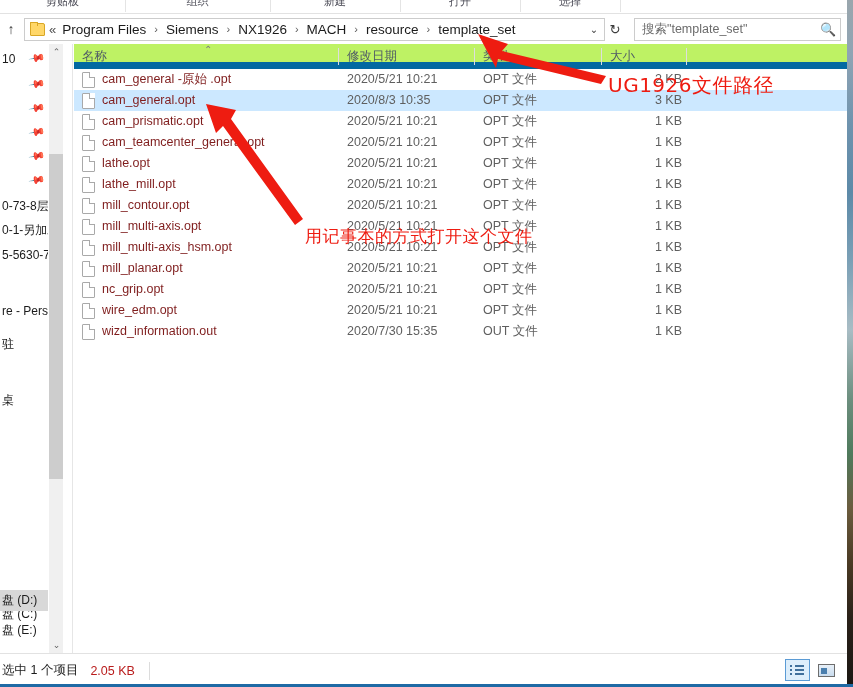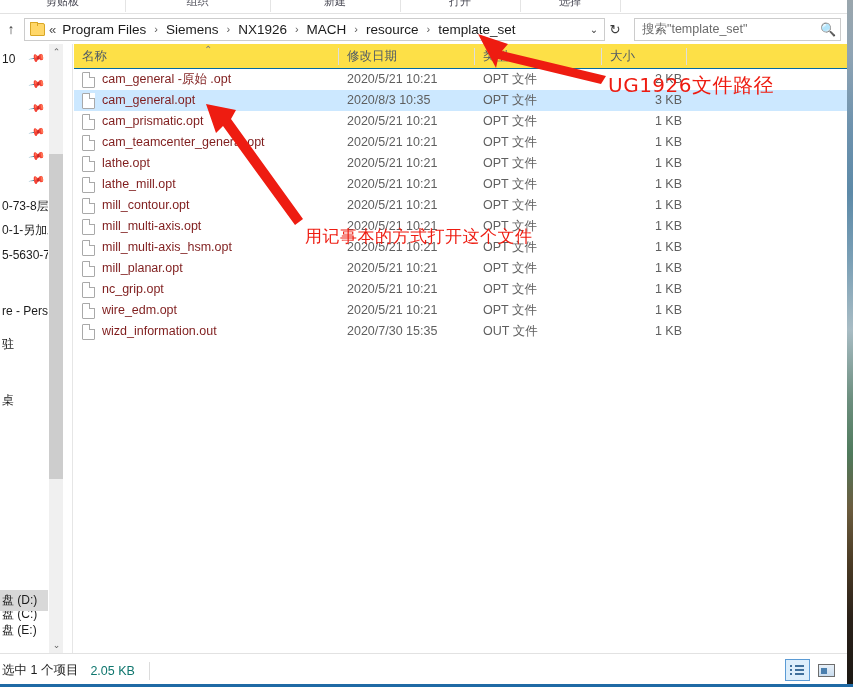--- a/index.html
+++ b/index.html
@@ -202,22 +202,22 @@
   .filepane {
     position: absolute;
     top: 44px; left: 74px;
     width: 773px; height: 609px;
     background: #ffffff;
     overflow: hidden;
   }
   .col-head {
     position: relative;
     height: 25px;
-    border-bottom: 1px solid #0369a1;
-    background: #fde047;
+    border-bottom: 7px solid #0369a1;
+    background: #bef264;
   }
   .col-h {
     position: absolute; top: 0;
     height: 24px;
     display: flex; align-items: center;
     font-size: 12.5px; color: #4f5a66;
     padding-left: 8px;
     white-space: nowrap;
   }
   .col-div {
@@ -281,21 +281,21 @@
     background: #ffffff;
     border-top: 1px solid #e2e2e2;
     display: flex; align-items: center;
   }
   .status-text {
     font-size: 12.5px; color: #1b1b1b;
     padding-left: 2px;
     white-space: nowrap;
   }
   .status-size {
-    font-size: 12.5px; color: #0f766e;
+    font-size: 12.5px; color: #b91c1c;
     margin-left: 12px;
     white-space: nowrap;
   }
   .status-div {
     width: 1px; height: 18px;
     background: #dcdcdc;
     margin-left: 14px;
   }
   .view-btns {
     position: absolute;

